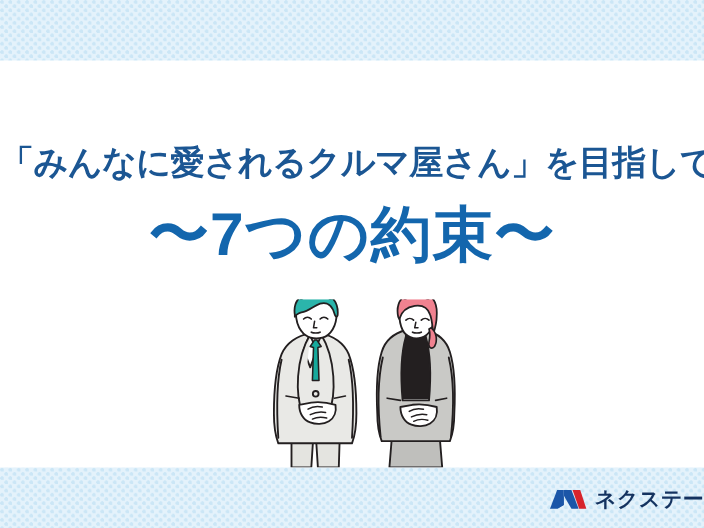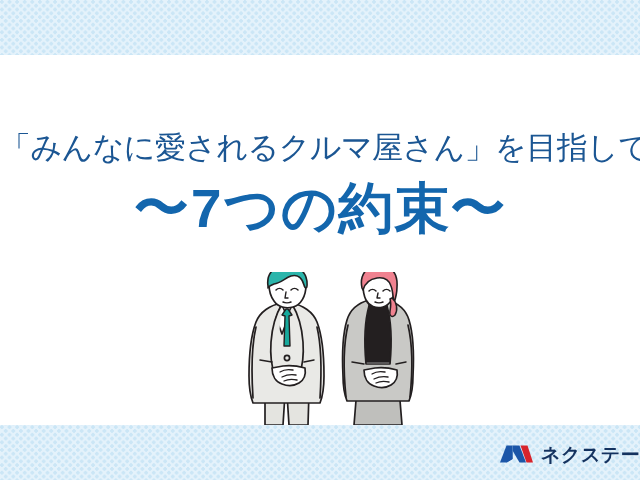--- a/index.html
+++ b/index.html
@@ -45,39 +45,38 @@
   }
 
   .line1 {
     position: absolute;
     left: 0;
     top: 126px;
     width: 576px;
     text-align: center;
     color: #1b5693;
     font-size: 31px;
-    font-weight: 400;
+    font-weight: 700;
     letter-spacing: -0.6px;
     line-height: 44px;
     white-space: nowrap;
   }
 
   .line2 {
     position: absolute;
     left: 0;
     top: 176px;
     width: 640px;
     text-align: center;
     color: #1366ad;
     font-size: 55px;
     font-weight: 700;
     letter-spacing: 1px;
     line-height: 74px;
     white-space: nowrap;
-    font-family: Liberation Mono, monospace;
   }
 
   
   .figures {
     position: absolute;
     left: 238px;
     top: 272px;
     width: 184px;
     height: 153px;
     overflow: hidden;

